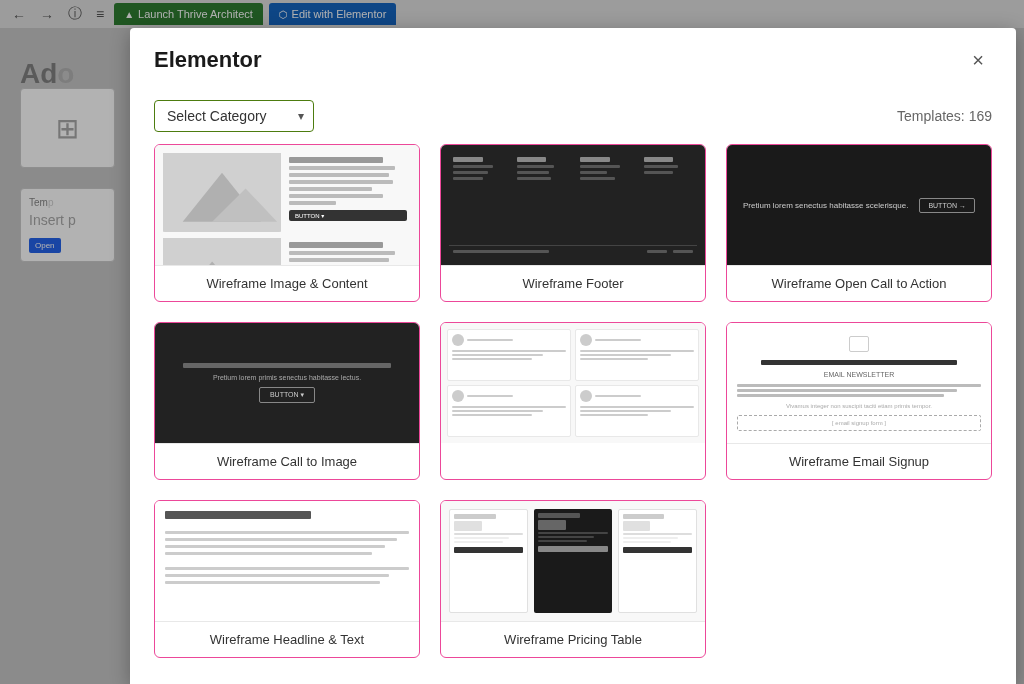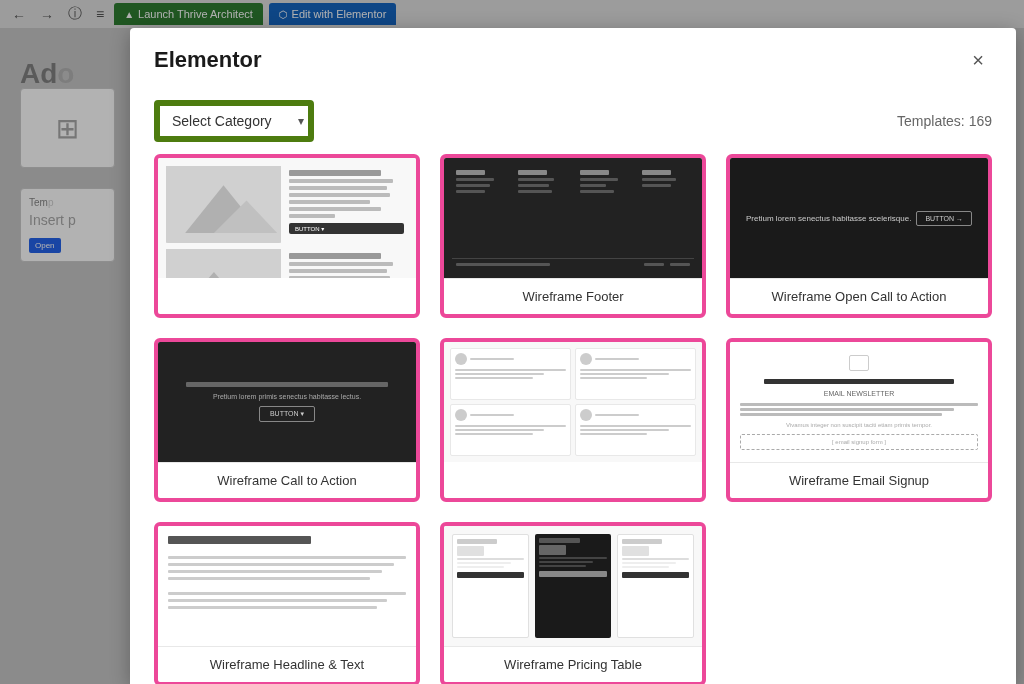--- a/index.html
+++ b/index.html
@@ -98,21 +98,21 @@
     
     .toolbar-row {
       display: flex;
       align-items: center;
       justify-content: space-between;
       padding: 16px 24px 12px 24px;
       flex-shrink: 0;
     }
 
     .select-category {
-      border: 6px solid #4d7c0f;
+      border: 1px solid #4d7c0f;
       border-radius: 4px;
       padding: 7px 32px 7px 12px;
       font-size: 14px;
       color: #333;
       background: white;
       appearance: none;
       cursor: pointer;
       position: relative;
       min-width: 160px;
     }
@@ -145,21 +145,21 @@
       padding: 0 24px 20px 24px;
     }
 
     .grid {
       display: grid;
       grid-template-columns: repeat(3, 1fr);
       gap: 20px;
     }
 
     .template-card {
-      border: 4px solid #ec4899;
+      border: 1px solid #ec4899;
       border-radius: 6px;
       overflow: hidden;
       cursor: pointer;
       background: white;
     }
 
     .card-preview {
       width: 100%;
       height: 120px;
       overflow: hidden;
@@ -521,20 +521,21 @@
               <div class="wf-text-col">
                 <div class="wf-line wf-line-title"></div>
                 <div class="wf-line" style="width:90%;"></div>
                 <div class="wf-line" style="width:85%;"></div>
                 <div class="wf-line" style="width:88%;"></div>
 
               </div>
             </div>
           </div>
         </div>
+        <div class="card-label">Wireframe Image &amp; Content</div>
       </div>
 
       <div class="template-card">
         <div class="card-preview">
           <div class="preview-footer">
             <div class="footer-top">
               <div class="footer-col">
                 <div class="footer-line footer-line-title"></div>
                 <div class="footer-line" style="width:80%;"></div>
                 <div class="footer-line" style="width:70%;"></div>
@@ -581,21 +582,21 @@
       </div>
 
       <div class="template-card">
         <div class="card-preview">
           <div class="preview-cta">
             <div class="cta-text-line" style="width:85%;"></div>
             <div style="font-size:7px; color:#aaa; text-align:center; padding: 0 10px;">Pretium lorem primis senectus habitasse lectus.</div>
             <div class="cta-btn">BUTTON ▾</div>
           </div>
         </div>
-        <div class="card-label">Wireframe Call to Action</div>
+        <div class="card-label">Wireframe Call to Image</div>
       </div>
 
       <div class="template-card">
         <div class="card-preview">
           <div class="preview-testimonials">
             <div class="testi-card">
               <div style="display:flex;align-items:center;gap:3px;margin-bottom:2px;">
                 <div class="testi-avatar"></div>
                 <div class="testi-line" style="width:40%;"></div>
               </div>

